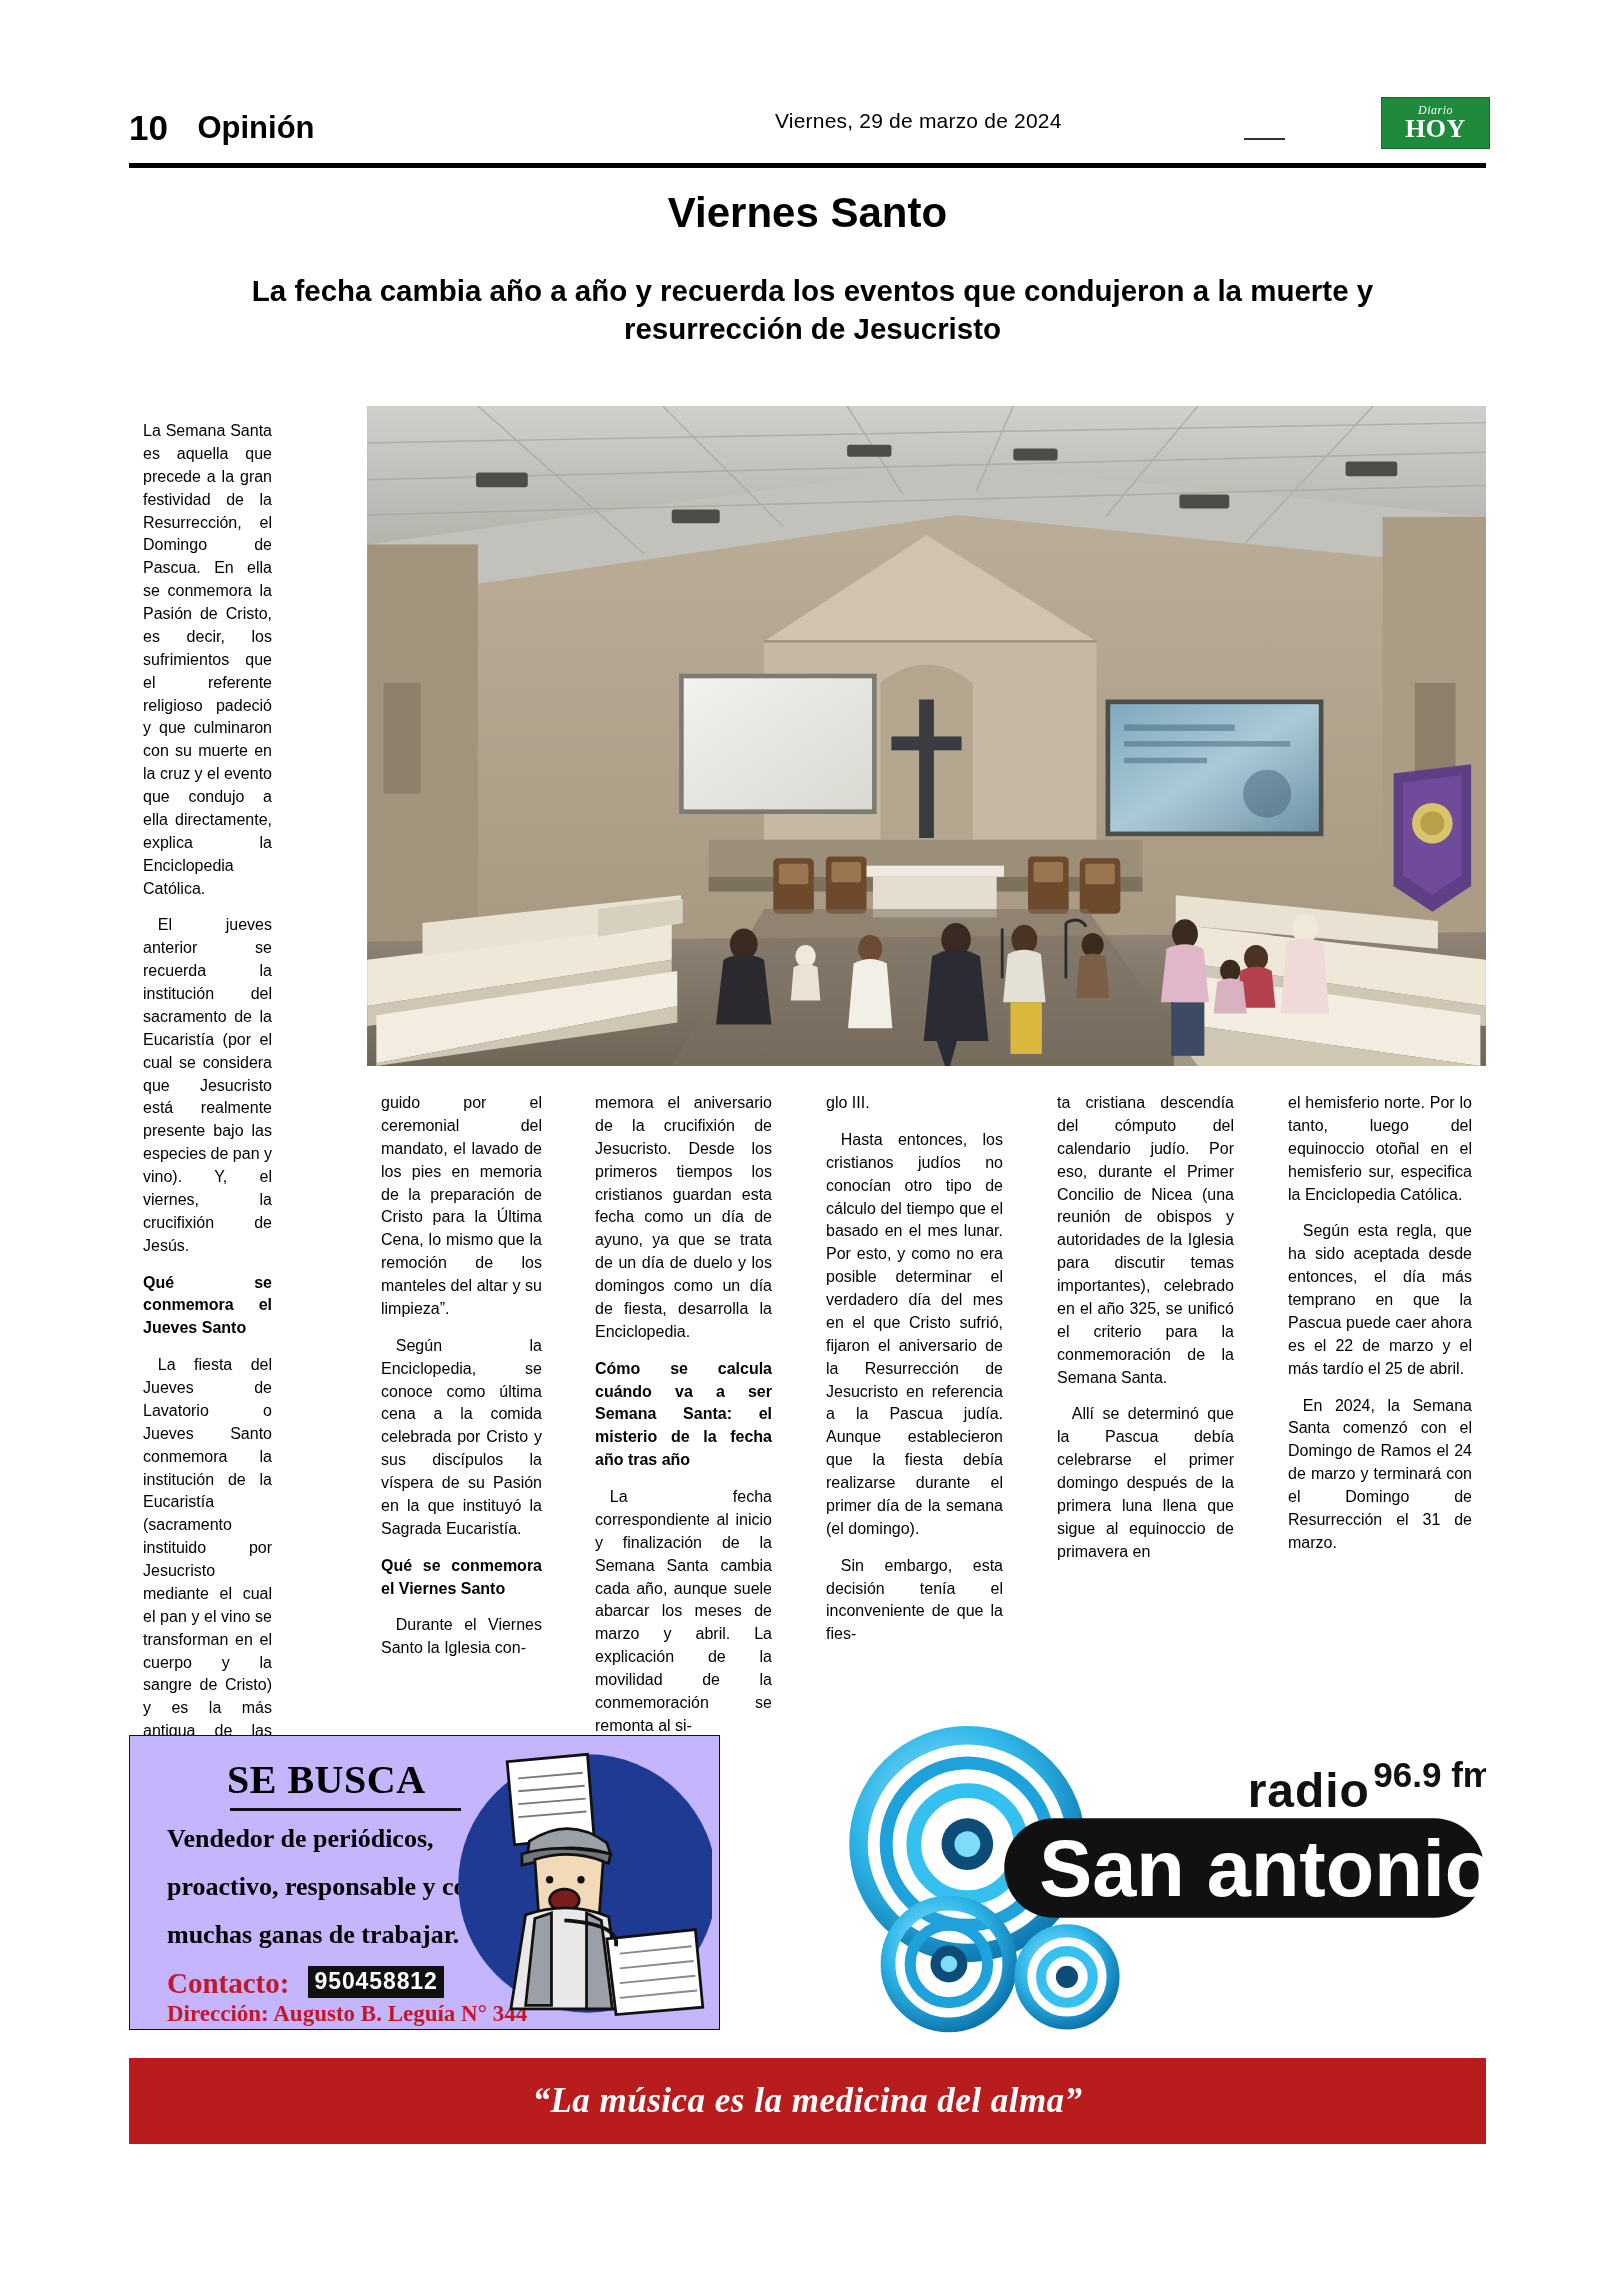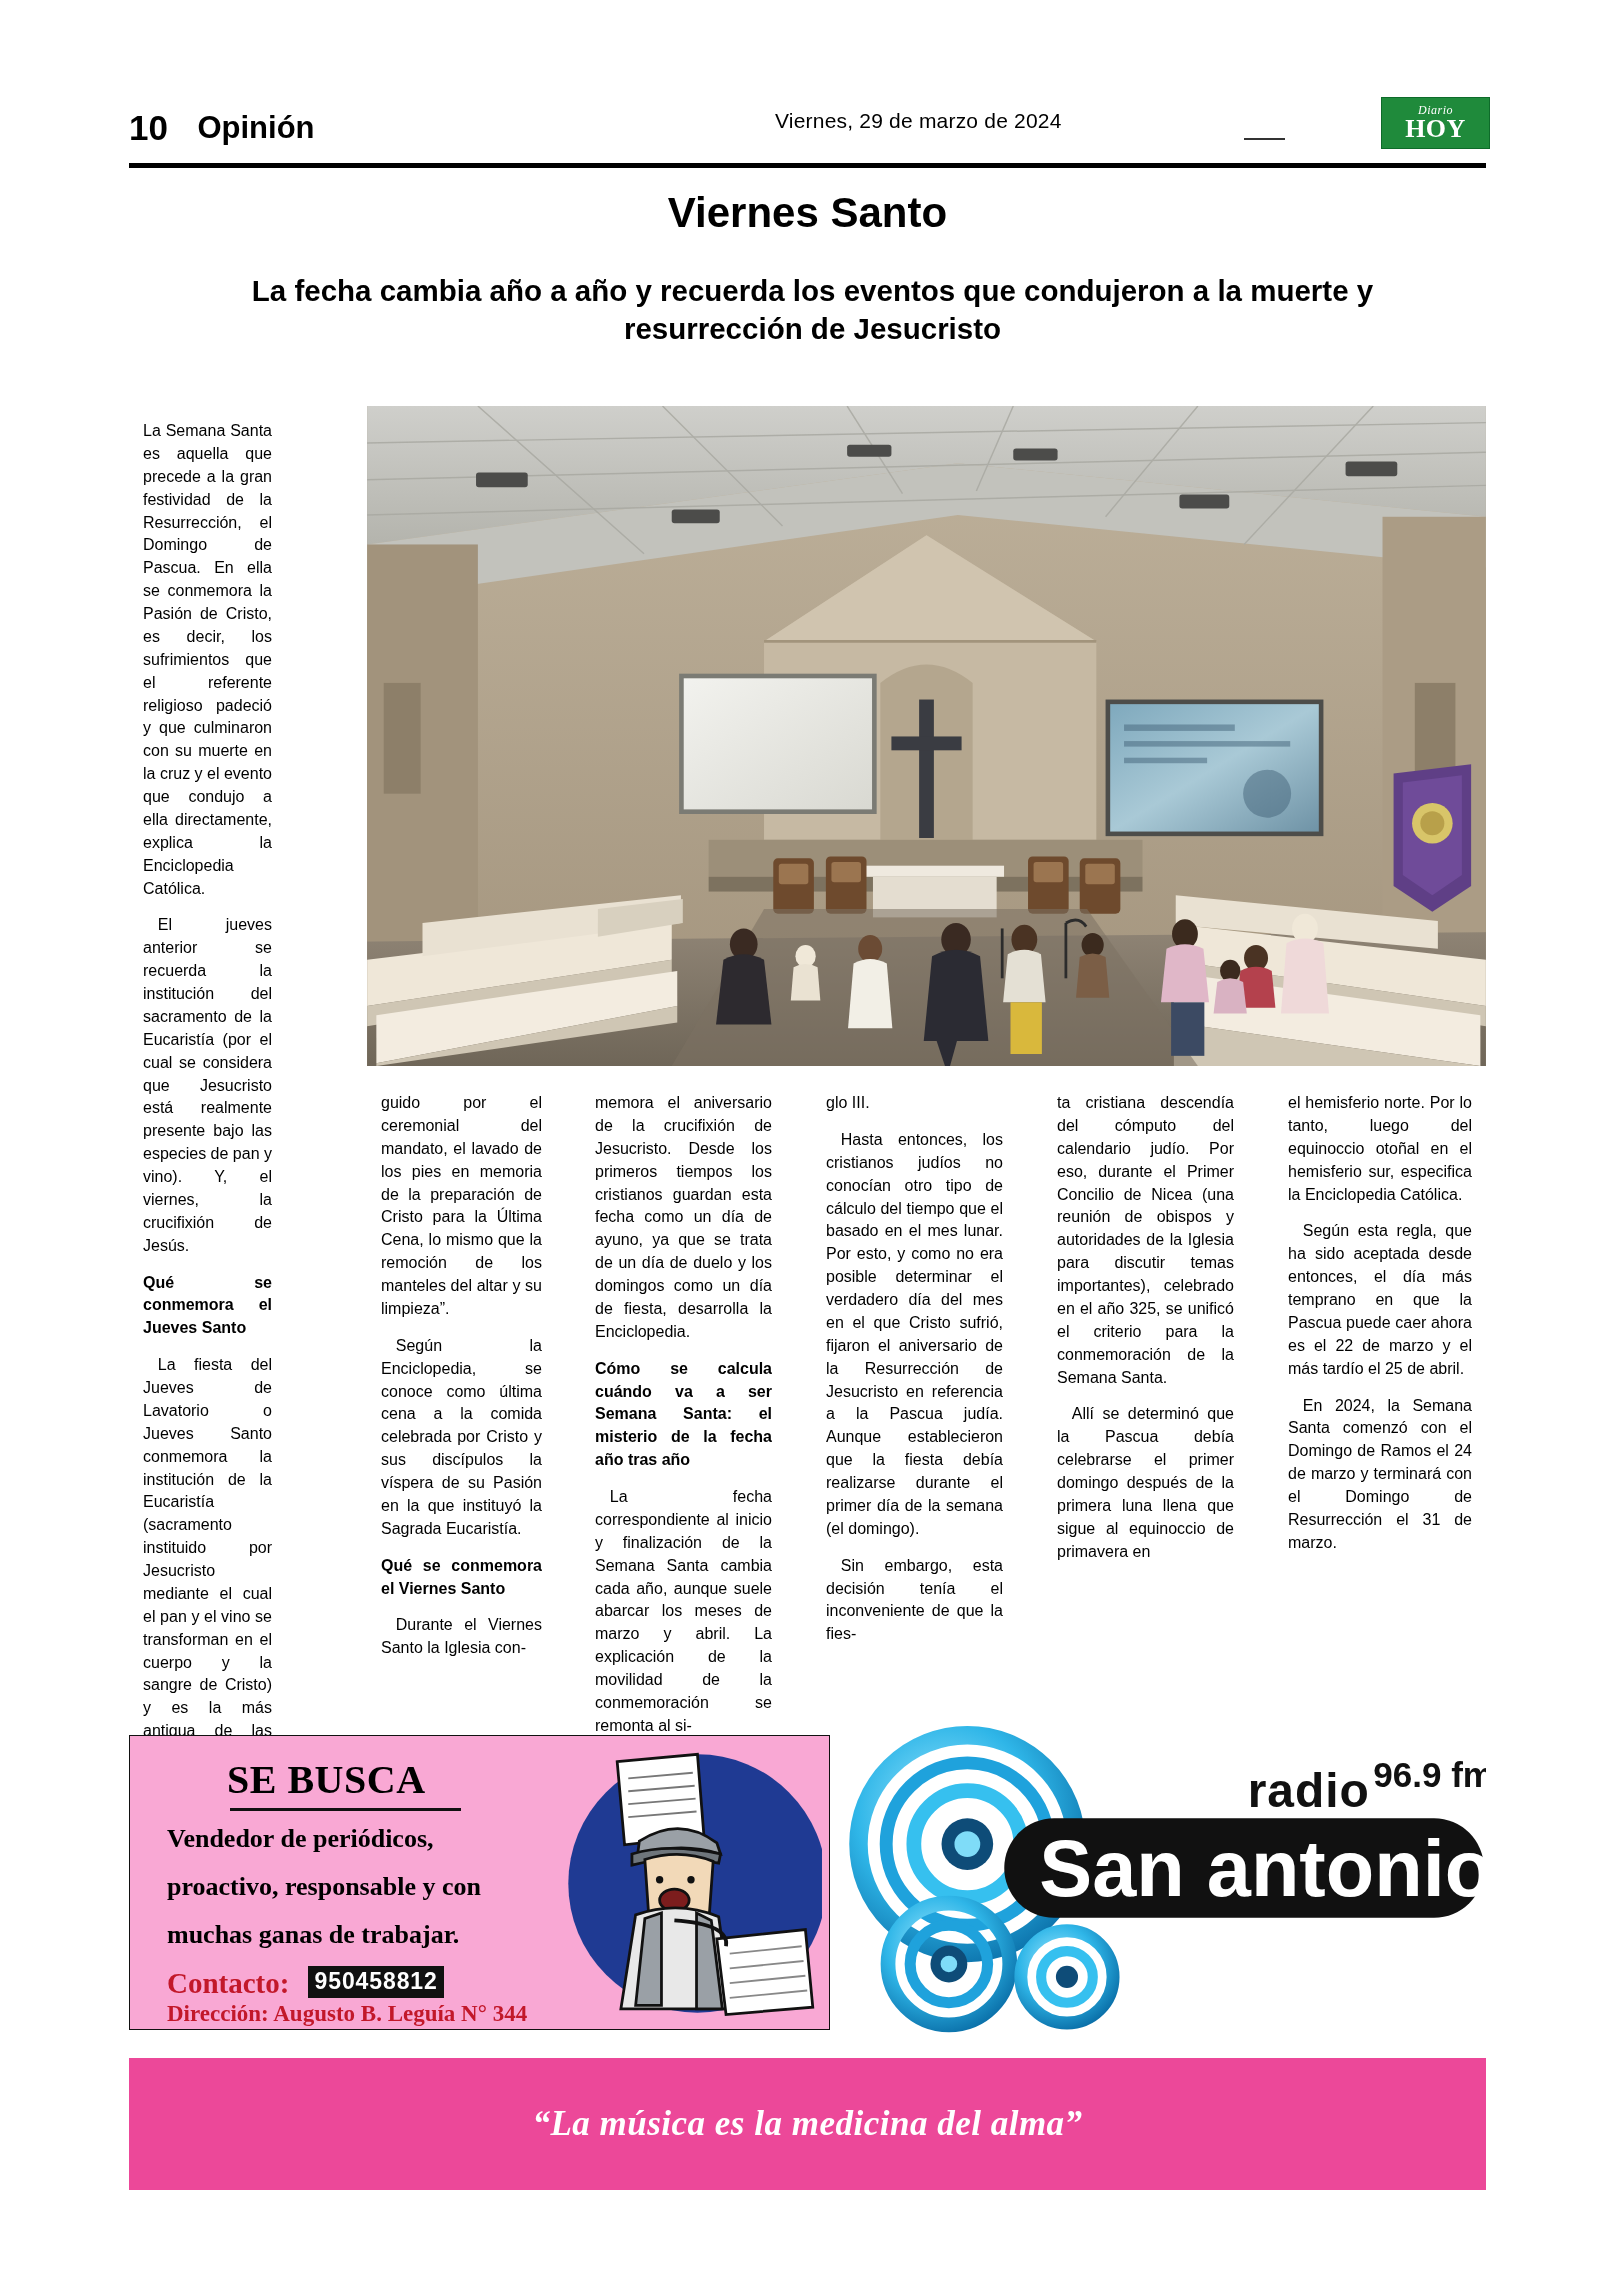--- a/index.html
+++ b/index.html
@@ -134,22 +134,22 @@
   .col2 { left: 367px;  top: 1078px; width: 189px; }
   .col3 { left: 581px;  top: 1078px; width: 205px; }
   .col4 { left: 812px;  top: 1078px; width: 205px; }
   .col5 { left: 1043px; top: 1078px; width: 205px; }
   .col6 { left: 1274px; top: 1078px; width: 212px; }
 
   
   .ad-left {
     position: absolute;
     left: 129px; top: 1735px;
-    width: 701px; height: 295px;
-    background: #f9a8d4;
+    width: 591px; height: 295px;
+    background: #c4b5fd;
     border: 1.8px solid #111;
     overflow: hidden;
   }
   .ad-left-inner { position: relative; width: 100%; height: 100%; }
   .se-busca {
     position: absolute;
     left: 97px; top: 20px;
     font-family: "Liberation Serif", serif;
     font-weight: bold;
     font-size: 40px;
@@ -202,22 +202,22 @@
 
   .ad-right {
     position: absolute;
     left: 849px; top: 1726px;
     width: 637px; height: 309px;
     overflow: hidden;
   }
   .ad-banner {
     position: absolute;
     left: 129px; top: 2058px;
-    width: 1357px; height: 132px;
-    background: #ec4899;
+    width: 1357px; height: 86px;
+    background: #b91c1c;
     display: flex;
     align-items: center;
     justify-content: center;
   }
   .ad-banner span {
     font-family: "Liberation Serif", serif;
     font-weight: bold;
     font-style: italic;
     font-size: 35px;
     color: #ffffff;

